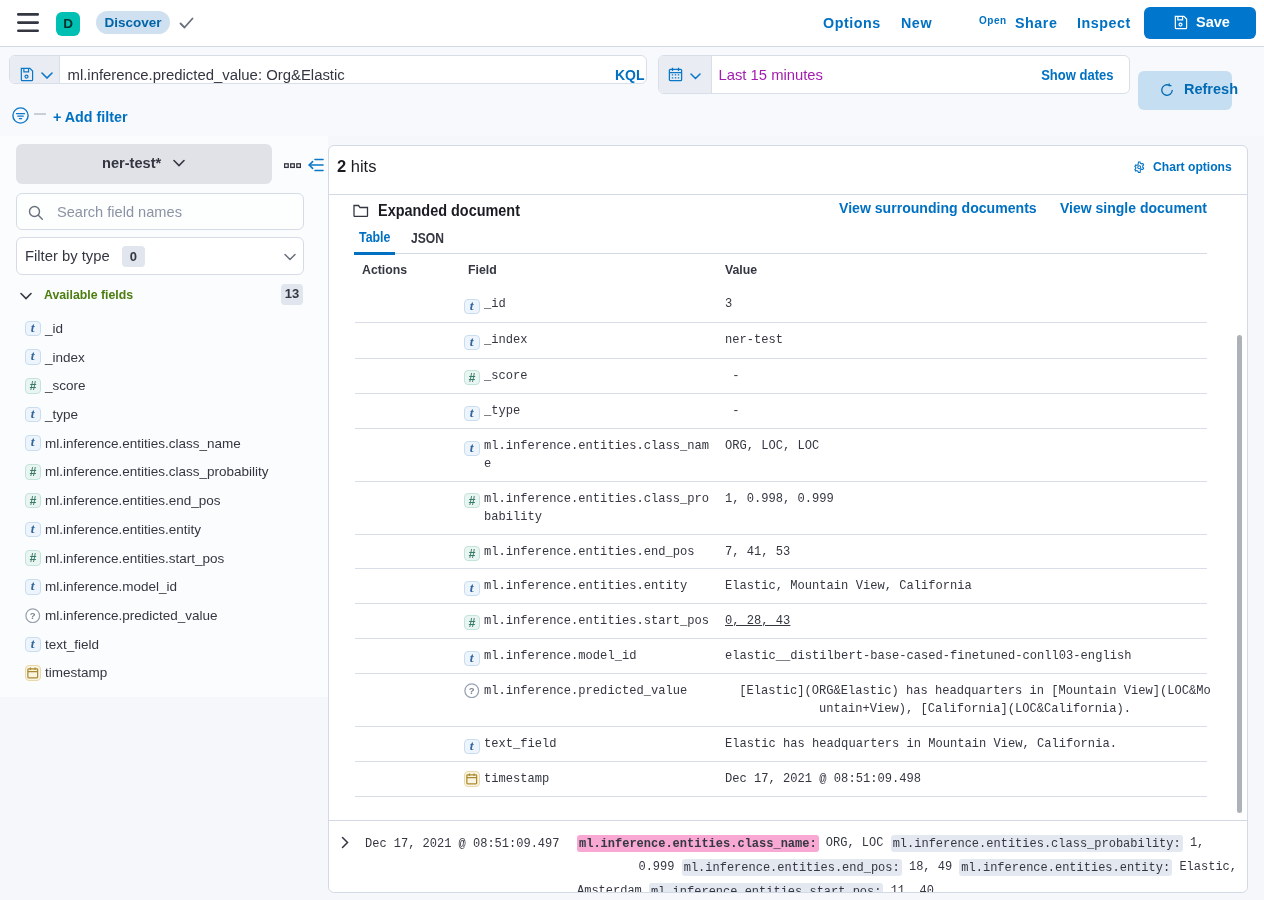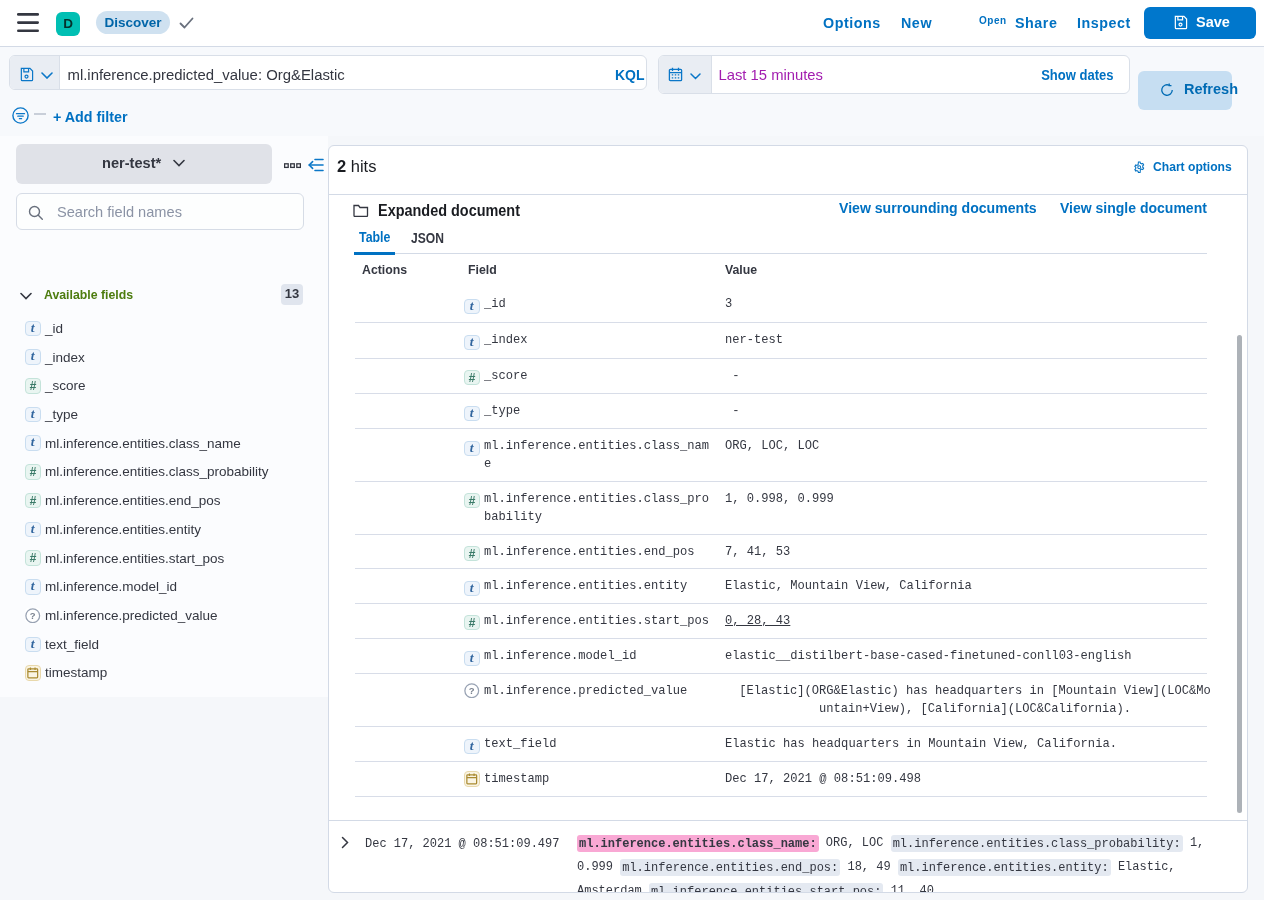--- a/index.html
+++ b/index.html
@@ -41,21 +41,21 @@
       <path d="M2.5 1.5 h9.2 L14.5 4.3 V13.5 a1 1 0 0 1 -1 1 H3.5 a1 1 0 0 1 -1 -1 z" fill="none" stroke="#fff" stroke-width="1.3"></path>
       <path d="M5.2 1.8 v3.4 h5 V1.8" fill="none" stroke="#fff" stroke-width="1.3"></path>
       <circle cx="8" cy="10.2" r="1.6" fill="none" stroke="#fff" stroke-width="1.3"></circle>
     </svg>
     <span class="abs" style="left:52px;top:7px;">Save</span>
   </div>
 </div>
 
 <div class="abs" style="left:0;top:47px;width:1264px;height:89px;background:#f7f9fc;">
 
-  <div class="abs" style="left:9px;top:8px;width:638px;height:35px;background:#fff;border:1px solid #d9dfe8;border-radius:6px;overflow:hidden;">
+  <div class="abs" style="left:9px;top:8px;width:638px;height:29px;background:#fff;border:1px solid #d9dfe8;border-radius:6px;overflow:hidden;">
     <div class="abs" style="left:0;top:0;width:50px;height:38px;background:#e9edf3;border-right:1px solid #d9dfe8;">
       <svg class="abs" style="left:9px;top:11px;" width="15" height="15" viewBox="0 0 16 16">
         <path d="M2.5 1.5 h9.2 L14.5 4.3 V13.5 a1 1 0 0 1 -1 1 H3.5 a1 1 0 0 1 -1 -1 z" fill="none" stroke="#0b77c8" stroke-width="1.3"></path>
         <path d="M5.2 1.8 v3.4 h5 V1.8" fill="none" stroke="#0b77c8" stroke-width="1.3"></path>
         <circle cx="8" cy="10.2" r="1.6" fill="none" stroke="#0b77c8" stroke-width="1.3"></circle>
       </svg>
       <svg class="abs" style="left:31px;top:16px;" width="12" height="7" viewBox="0 0 12 7">
         <path d="M1 1 L6 6 L11 1" fill="none" stroke="#0b77c8" stroke-width="1.6" stroke-linecap="round"></path>
       </svg>
     </div>
@@ -116,20 +116,27 @@
   </svg>
 
   <div class="abs" style="left:16px;top:57px;width:288px;height:37px;border:1px solid #d6dce6;border-radius:6px;background:#fdfefe;">
     <svg class="abs" style="left:11px;top:11px;" width="16" height="16" viewBox="0 0 16 16">
       <circle cx="6.5" cy="6.5" r="5" fill="none" stroke="#69707d" stroke-width="1.4"></circle>
       <path d="M10.3 10.3 L14.3 14.3" stroke="#69707d" stroke-width="1.4" stroke-linecap="round"></path>
     </svg>
     <span class="abs" style="left:40px;top:9.5px;font-size:14.6px;color:#8b93a5;">Search field names</span>
   </div>
 
+  <div class="abs" style="left:16px;top:101px;width:288px;height:38px;border:1px solid #d6dce6;border-radius:6px;background:#fff;">
+    <span class="abs" style="left:8px;top:10px;font-size:14.8px;color:#343741;">Filter by type</span>
+    <span class="abs" style="left:105px;top:7.5px;width:22.5px;height:21.5px;background:#e0e5ee;border-radius:4px;font-size:13px;font-weight:600;text-align:center;line-height:21.5px;color:#343741;">0</span>
+    <svg class="abs" style="left:267px;top:15px;" width="12" height="8" viewBox="0 0 12 8">
+      <path d="M1 1.5 L6 6.5 L11 1.5" fill="none" stroke="#69707d" stroke-width="1.5" stroke-linecap="round"></path>
+    </svg>
+  </div>
 
   <svg class="abs" style="left:20px;top:156px;" width="12" height="8" viewBox="0 0 12 8">
     <path d="M1 1.5 L6 6.5 L11 1.5" fill="none" stroke="#343741" stroke-width="1.6" stroke-linecap="round"></path>
   </svg>
   <span class="abs" style="left:44px;top:152px;font-size:12.3px;font-weight:700;color:#4d7c0f;">Available fields</span>
   <span class="abs" style="left:281px;top:148px;width:22px;height:20.5px;background:#e0e5ee;border-radius:4px;font-size:13px;font-weight:600;text-align:center;line-height:20.5px;color:#343741;">13</span>
   <div id="fieldlist">
       <div class="abs" style="left:25px;top:178px;height:28.72px;display:flex;align-items:center;">
         <span class="tok" style="background:#eef4fb;border:1px solid #c9ddf0;">
           <span style="font-family:'Liberation Serif',serif;font-style:italic;font-weight:700;font-size:13.5px;color:#31659e;margin-top:-1.5px;">t</span>
@@ -331,18 +338,18 @@
     </div>
 
   <div class="abs" style="left:0;top:674px;width:918px;height:1px;background:#d3dae6;"></div>
 
   <svg class="abs" style="left:12px;top:690px;" width="8" height="13" viewBox="0 0 8 13">
     <path d="M1.5 1.5 L6.5 6.5 L1.5 11.5" fill="none" stroke="#343741" stroke-width="1.5" stroke-linecap="round"></path>
   </svg>
   <div class="mono abs" style="left:36px;top:690.5px;font-size:12px;">Dec 17, 2021 @ 08:51:09.497</div>
   <div id="docsource" class="mono abs" style="left:248px;top:685px;width:660px;font-size:12px;line-height:24px;">
       <div style="white-space:nowrap;"><span style="background:#f9a8d4;border-radius:3px;padding:1.5px 2px;font-weight:bold;">ml.inference.entities.class_name:</span> ORG, LOC <span style="background:#e4e9f1;border-radius:3px;padding:1.5px 2px;">ml.inference.entities.class_probability:</span> 1,</div>
-      <div style="white-space:nowrap;">0.999 <span style="background:#e4e9f1;border-radius:3px;padding:1.5px 2px;">ml.inference.entities.end_pos:</span> 18, 49 <span style="background:#e4e9f1;border-radius:3px;padding:1.5px 2px;">ml.inference.entities.entity:</span> Elastic,</div>
+      <div style="white-space:nowrap;text-align:right;">0.999 <span style="background:#e4e9f1;border-radius:3px;padding:1.5px 2px;">ml.inference.entities.end_pos:</span> 18, 49 <span style="background:#e4e9f1;border-radius:3px;padding:1.5px 2px;">ml.inference.entities.entity:</span> Elastic,</div>
       <div style="white-space:nowrap;">Amsterdam <span style="background:#e4e9f1;border-radius:3px;padding:1.5px 2px;">ml.inference.entities.start_pos:</span> 11, 40</div>
     </div>
 
   <div class="abs" style="left:907.5px;top:189px;width:5px;height:478px;border-radius:2.5px;background:rgba(105,115,125,0.55);"></div>
 </div>
 
 </body></html>

